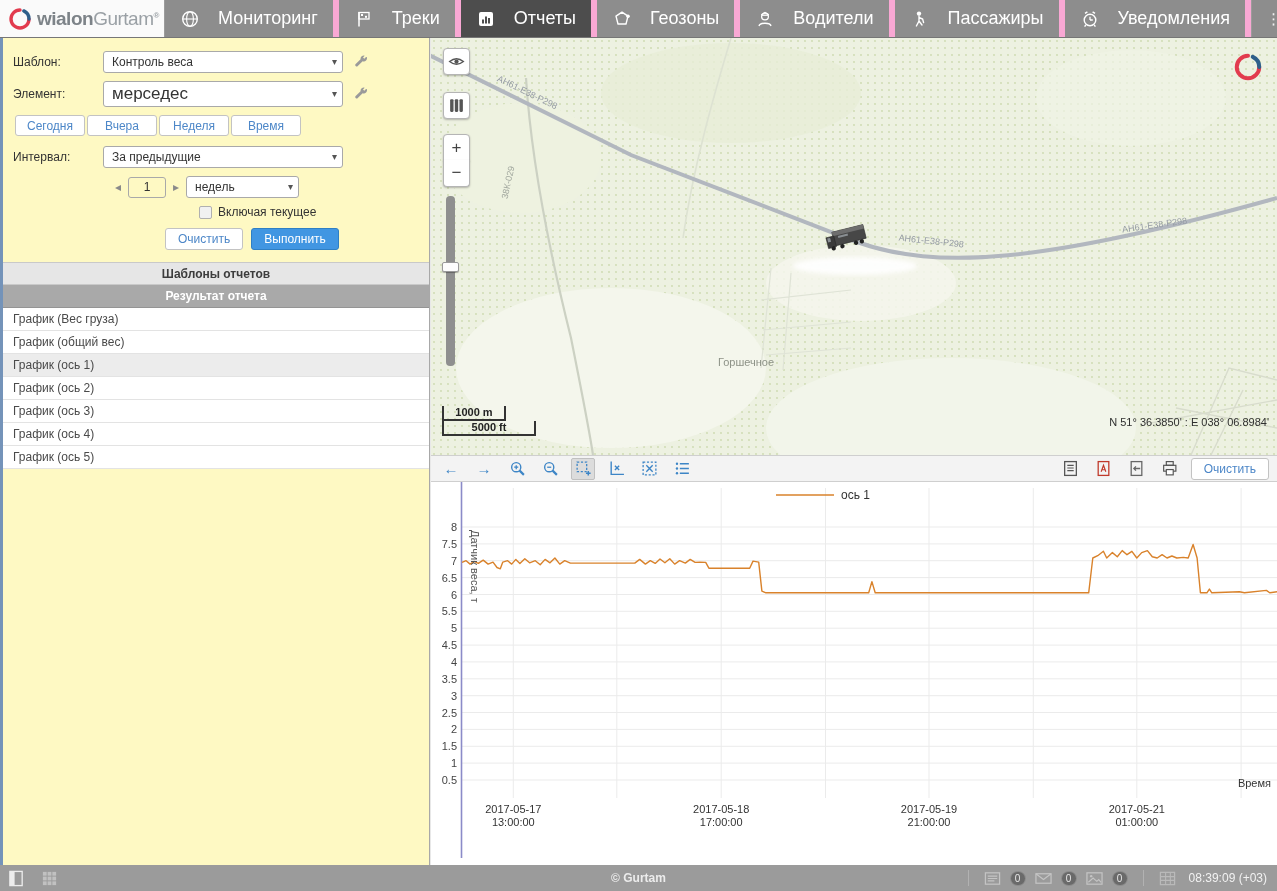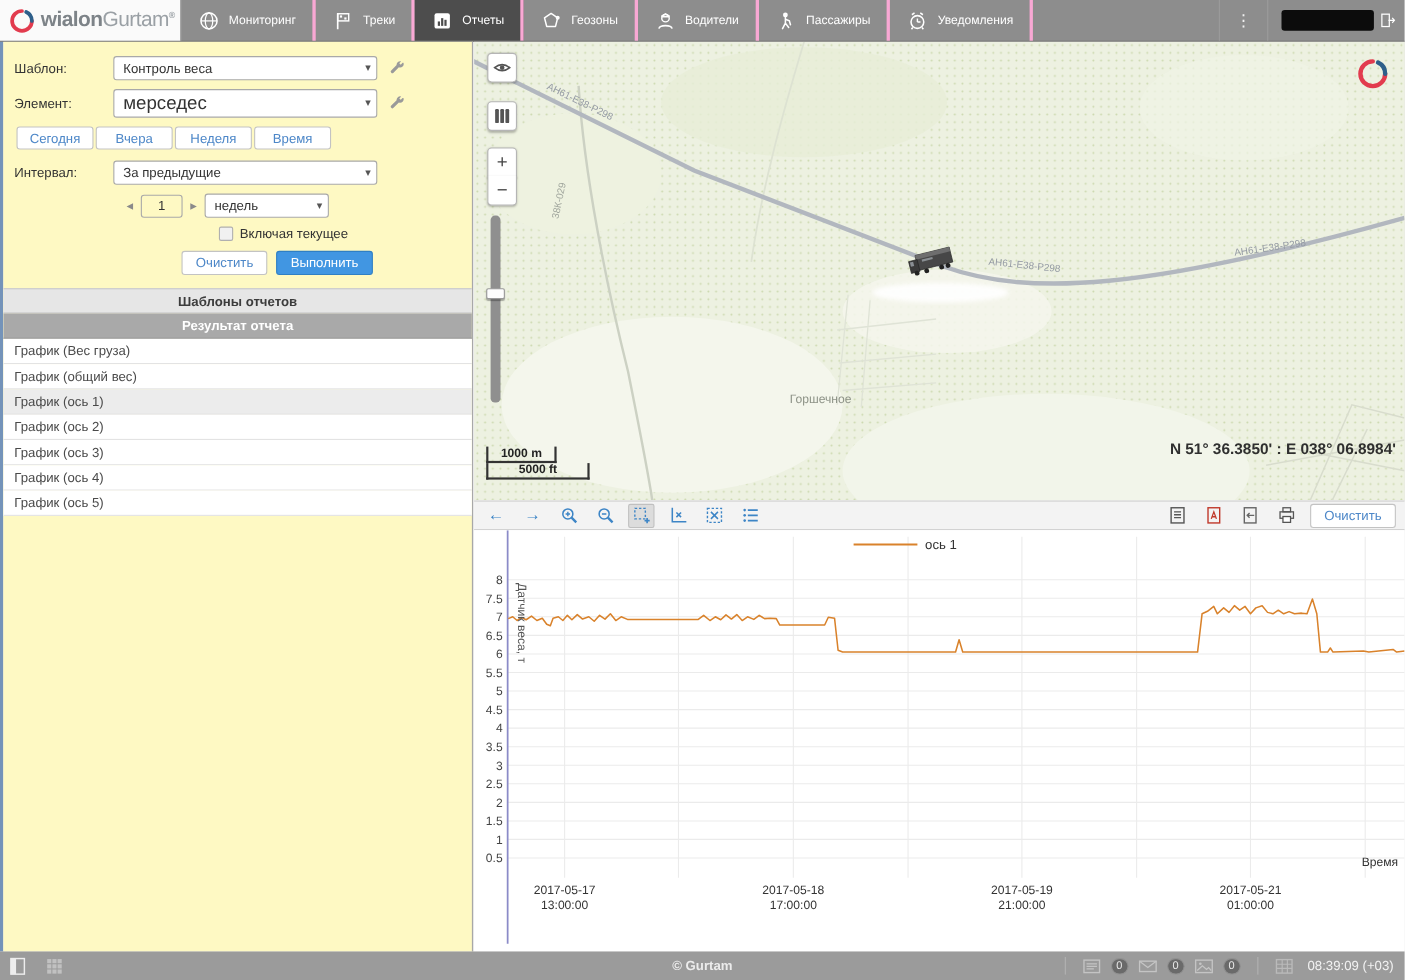--- a/index.html
+++ b/index.html
@@ -8,21 +8,21 @@
   .app { position:relative; width:1277px; height:891px; }
 
   
   .topbar { position:absolute; top:0; left:0; width:1277px; height:38px; background:#8d8d8d; display:flex; align-items:stretch; border-bottom:1px solid #767676; }
   .logo-box { width:164px; background:#fafafa; display:flex; align-items:center; padding-left:8px; gap:5px; flex:none; }
   .logo-swirl { width:24px; height:24px; flex:none; }
   .logo-text { font-size:19px; color:#7d8388; font-weight:bold; letter-spacing:-.5px; white-space:nowrap; }
   .logo-text .product { font-weight:normal; color:#9aa0a5; }
   .logo-text sup { font-size:8px; color:#9aa0a5; }
   .tabs { display:flex; align-items:stretch; }
-  .tab { display:flex; align-items:center; gap:8px; padding:0 15px; color:#fff; font-size:11px; border-right:3px solid #f9a8d4; cursor:pointer; white-space:nowrap; }
+  .tab { display:flex; align-items:center; gap:18px; padding:0 15px; color:#fff; font-size:18px; border-right:6px solid #f9a8d4; cursor:pointer; white-space:nowrap; }
   .tab:first-child { border-left:1px solid #9c9c9c; }
   .tab.active { background:#4d4d4d; }
   .tab-icon { width:20px; height:20px; display:flex; }
   .tab-icon svg { width:20px; height:20px; }
   .topbar-right { margin-left:auto; display:flex; align-items:center; padding-right:8px; }
   .more-dots { color:#f0f0f0; font-size:15px; padding:0 14px; align-self:stretch; display:flex; align-items:center; border-left:1px solid #9c9c9c; border-right:1px solid #9c9c9c; cursor:pointer; }
   .user-area { display:flex; align-items:center; gap:5px; margin-left:12px; cursor:pointer; }
   .user-pill { width:84px; height:19px; background:#0c0c0c; border-radius:3px; }
   .exit-icon svg { width:15px; height:15px; display:block; }
 
@@ -61,21 +61,21 @@
   .map-panel > svg.map-bg { position:absolute; left:0; top:0; }
   .map-btn { position:absolute; width:27px; height:27px; background:#fff; border:1px solid #b5b5b5; border-radius:4px; box-shadow:0 1px 2px rgba(0,0,0,.25); display:flex; align-items:center; justify-content:center; cursor:pointer; }
   .map-btn svg { width:17px; height:17px; }
   .map-btn.zoomin { border-radius:4px 4px 0 0; font-size:17px; color:#444; }
   .map-btn.zoomout { border-radius:0 0 4px 4px; border-top:none; font-size:17px; color:#444; }
   .map-slider-track { position:absolute; left:15px; top:158px; width:9px; height:170px; background:#8f8f8f; border-radius:4px; cursor:pointer; }
   .map-slider-handle { position:absolute; left:11px; top:224px; width:17px; height:10px; background:#fdfdfd; border:1px solid #9a9a9a; border-radius:2px; box-shadow:0 1px 1px rgba(0,0,0,.3); cursor:grab; }
   .map-scale { position:absolute; left:11px; top:368px; font-size:11px; font-weight:bold; color:#222; }
   .map-scale .m { border-left:2px solid #333; border-right:2px solid #333; border-bottom:2px solid #333; padding:0 5px 1px 5px; width:64px; text-align:center; }
   .map-scale .ft { border-left:2px solid #333; border-right:2px solid #333; border-top:none; border-bottom:2px solid #333; padding:0 5px 1px 5px; width:94px; text-align:center; }
-  .map-coords { position:absolute; right:8px; top:362px; font-size:14px; font-weight:bold; color:#2f2f2f; }
+  .map-coords { position:absolute; right:8px; top:378px; font-size:11px; font-weight:normal; color:#2f2f2f; }
   .map-logo { position:absolute; left:802px; top:14px; width:30px; height:30px; }
 
   
   .chart-panel { position:absolute; top:417px; width:846px; height:410px; background:#fff; }
   .chart-toolbar { height:27px; background:#f3f3f3; border-top:1px solid #cfcfcf; border-bottom:1px solid #cfcfcf; display:flex; align-items:center; padding:0 8px; gap:9px; }
   .ctool { width:24px; height:22px; display:flex; align-items:center; justify-content:center; cursor:pointer; border-radius:2px; color:#3d85c6; font-size:15px; font-weight:bold; }
   .ctool svg { width:17px; height:17px; }
   .ctool.active { background:#dcdcdc; border:1px solid #c0c0c0; }
   .toolbar-spacer { flex:1; }
   .chart-area { position:relative; width:846px; height:382px; background:#fff; }

